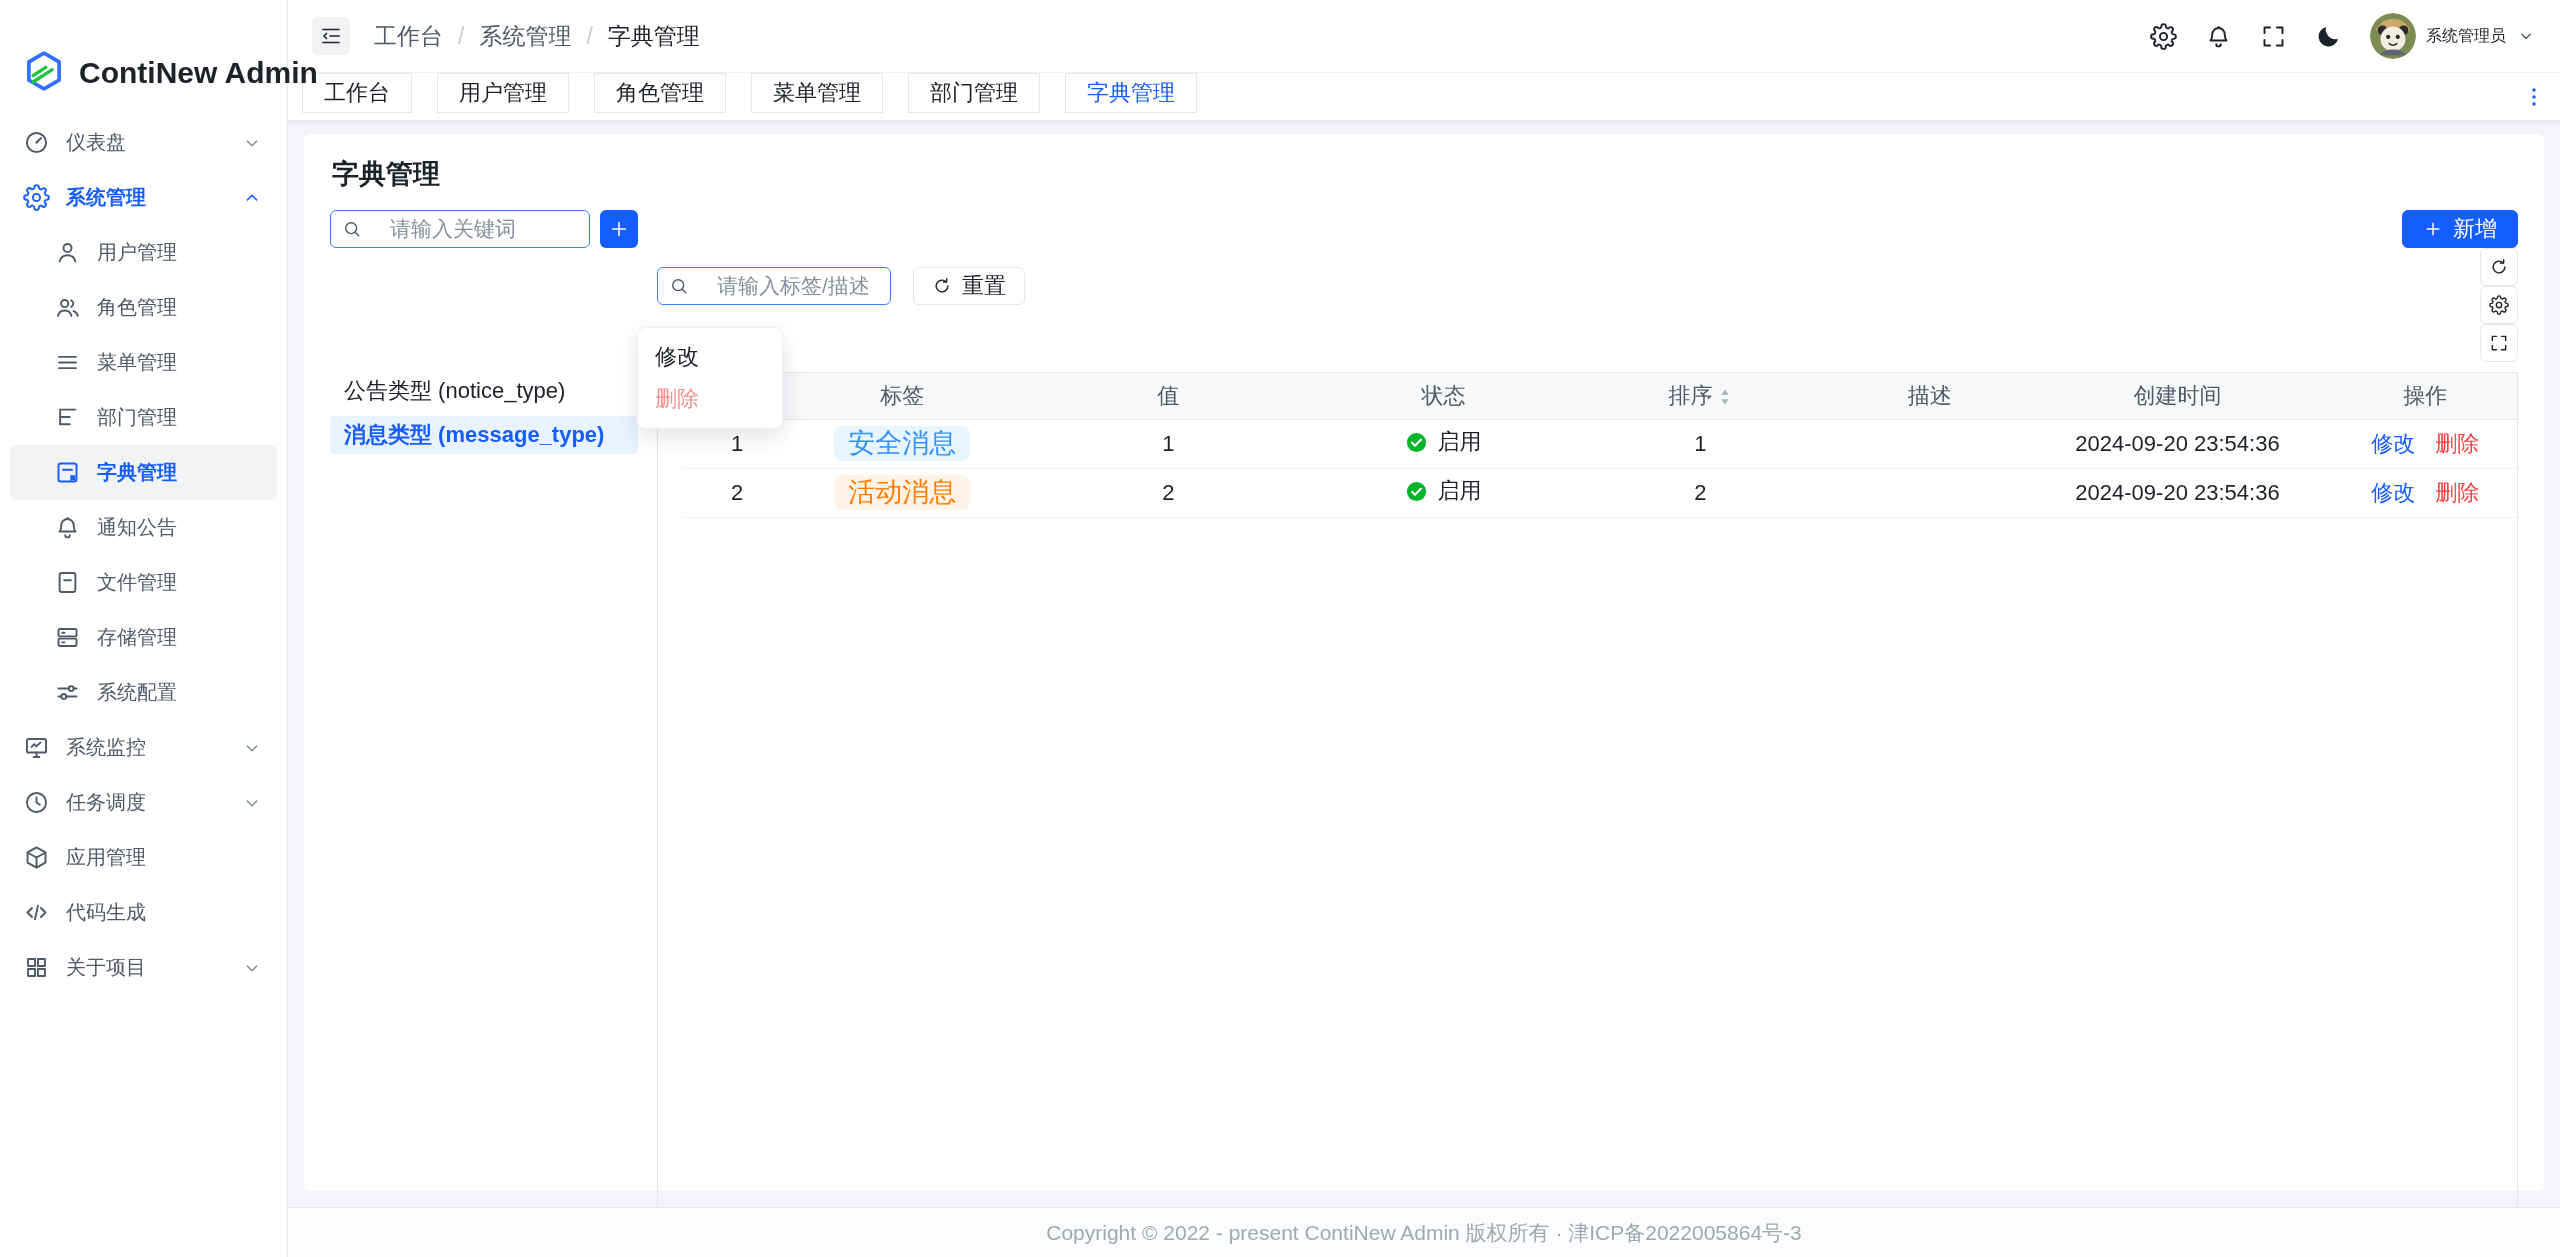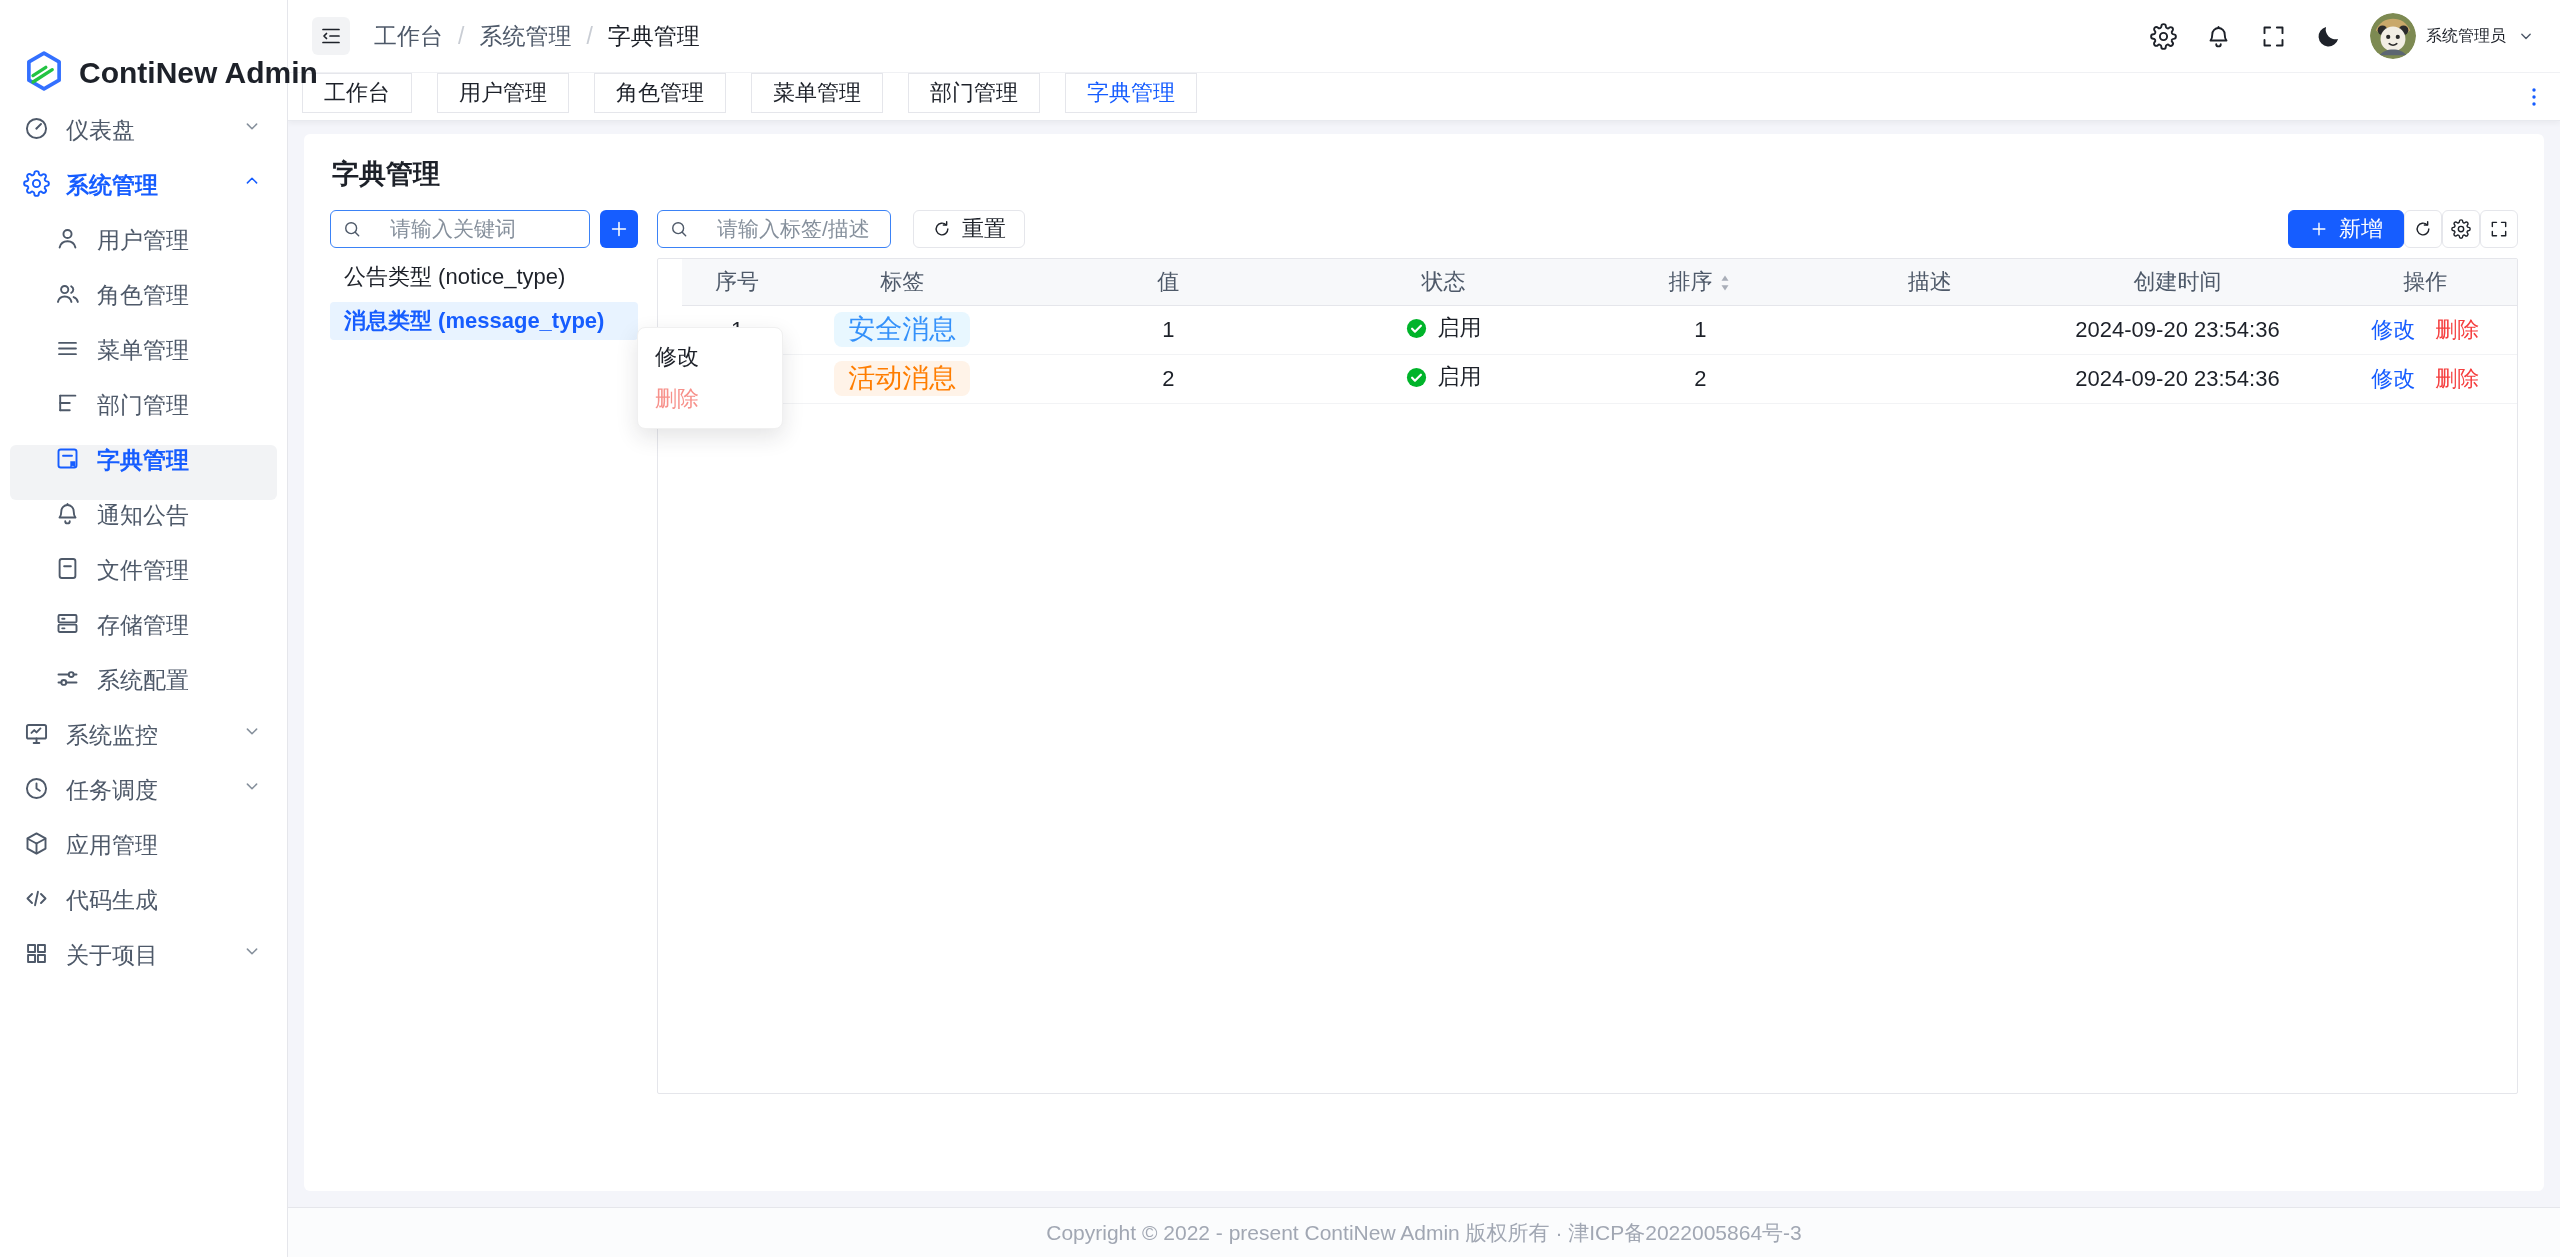--- a/index.html
+++ b/index.html
@@ -11,21 +11,21 @@
     font-family:"Liberation Sans","DejaVu Sans",sans-serif;
     color:#1D2129;
   }
   svg.ic { fill:none; stroke:currentColor; stroke-width:1.7; stroke-linecap:round; stroke-linejoin:round; display:block; }
 
   
   .sidebar { position:absolute; left:0; top:0; width:288px; height:1257px; background:#fff; border-right:1px solid #E5E6EB; z-index:20; }
   .logo { display:flex; align-items:center; gap:13px; height:73px; padding-left:22px;margin-top:36px; }
   .logo-text { font-size:30px; font-weight:bold; color:#1D2129; white-space:nowrap; }
   .menu { padding-top:6px; }
-  .s-item { display:flex; height:55px; margin:0 10px; padding:0 14px 0 13px; border-radius:6px; color:#4E5969; font-size:23px; cursor:pointer; }
+  .s-item { display:flex; align-items:center; height:55px; margin:0 10px; padding:0 14px 0 13px; border-radius:6px; color:#4E5969; font-size:20px; cursor:pointer; }
   .s-item .s-ic { width:27px; height:27px; flex:0 0 27px; }
   .s-item .s-label { margin-left:16px; white-space:nowrap; }
   .s-item .chev { margin-left:auto; width:22px; height:22px; color:#86909C; }
   .s-item.child { padding-left:44px; }
   .s-item.parent-active { color:#165DFF; font-weight:bold; }
   .s-item.parent-active .chev { color:#165DFF; }
   .s-item.active { background:#F2F3F5; color:#165DFF; font-weight:bold; }
 
   
   .header { position:absolute; left:288px; top:0; right:0; height:73px; background:#fff; border-bottom:1px solid #F0F1F4; display:flex; align-items:center; padding:0 24px; z-index:10; }
@@ -58,21 +58,21 @@
 
   .dict-search-row { display:flex; gap:10px; }
   .dict-search-row .inputbox { flex:1; }
   .btn-plus { width:38px; height:38px; flex:0 0 38px; background:#165DFF; border:none; border-radius:6px; color:#fff; display:flex; align-items:center; justify-content:center; cursor:pointer; }
   .btn-plus svg { width:22px; height:22px; }
 
   .filter-row { display:flex; align-items:center; }
   .filter-input { width:234px; margin-right:22px; }
   .btn { height:38px; display:inline-flex; align-items:center; gap:10px; border:1px solid #E5E6EB; border-radius:6px; background:#fff; padding:0 18px; font-size:22px; color:#1D2129; cursor:pointer; font-family:inherit; }
   .btn svg { width:20px; height:20px; }
-  .toolbar-right { margin-left:auto; display:flex; gap:0; align-items:flex-end; }
+  .toolbar-right { margin-left:auto; display:flex; gap:0; align-items:flex-end;flex-direction:column; }
   .btn-primary { background:#165DFF; border:1px solid #165DFF; color:#fff; padding:0 20px; }
   .icon-btn { width:38px; height:38px; padding:0; justify-content:center; }
 
   .dict-list { margin-top:10px; }
   .dict-item { height:38px; display:flex; align-items:center; padding:0 14px; border-radius:4px; font-size:22px; color:#1D2129; margin-bottom:6px; cursor:pointer; white-space:nowrap; }
   .dict-item.active { background:#E8F3FF; color:#165DFF; font-weight:bold; }
 
   .table-box { margin-top:10px; height:836px; border:1px solid #E5E6EB; border-radius:2px; overflow:hidden;padding-left:24px; }
   table { width:100%; border-collapse:collapse; table-layout:fixed; }
   thead th { height:46px; background:#F7F8FA; font-size:22px; font-weight:normal; color:#4E5969; border-bottom:1px solid #E5E6EB; text-align:center; white-space:nowrap; }

